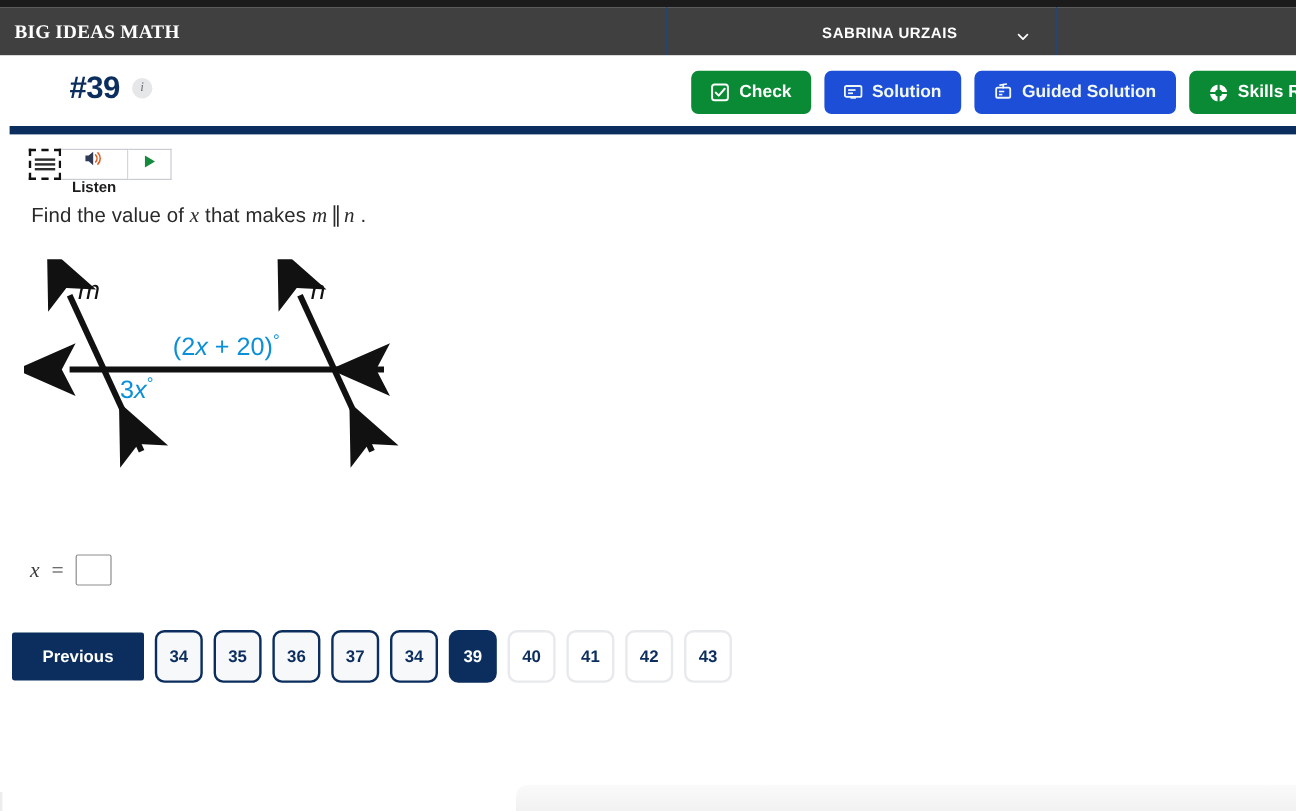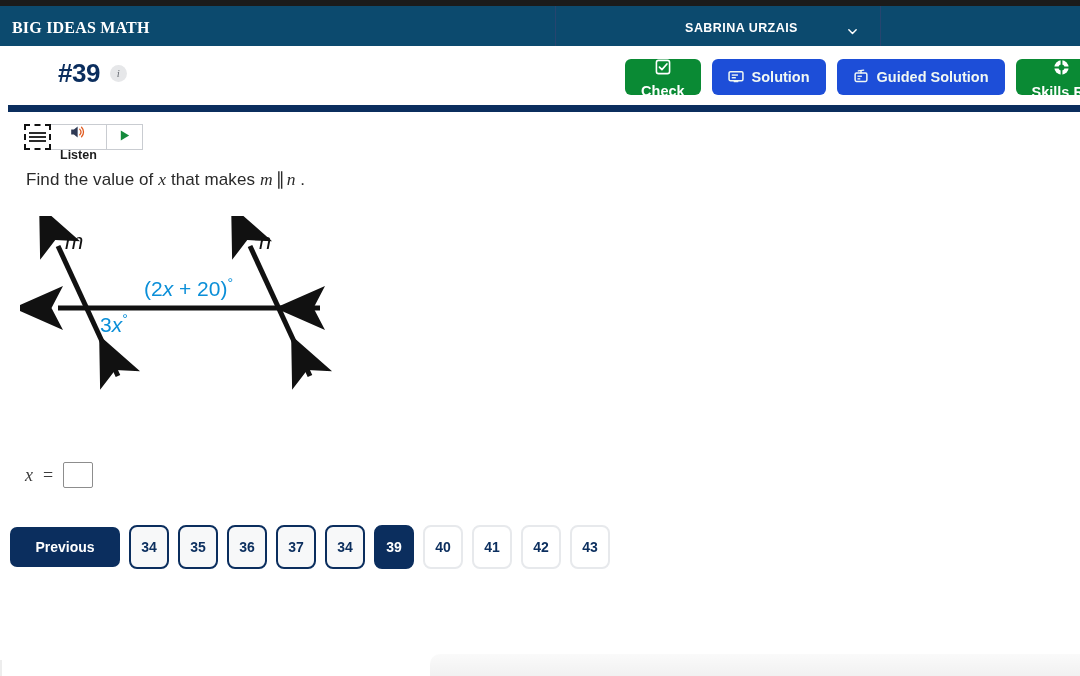--- a/index.html
+++ b/index.html
@@ -28,21 +28,21 @@
     left: 0; top: 0;
     width: 1080px; height: 6px;
     background: #1b1b1b;
   }
 
   
   .header {
     position: absolute;
     left: 0; top: 6px;
     width: 1080px; height: 44px;
-    background: #0c4a6e;
+    background: #404040;
     display: flex;
     align-items: stretch;
   }
   .header-logo-cell {
     width: 556px;
     display: flex;
     align-items: center;
     padding-left: 12px;
     box-sizing: border-box;
     border-right: 1px solid #27456f;
@@ -138,21 +138,20 @@
     font-weight: 700;
     border: none;
     cursor: pointer;
     white-space: nowrap;
     box-sizing: border-box;
     font-family: "Liberation Sans", sans-serif;
   }
   .abtn.solid {
     background: #0a8a34;
     color: #ffffff;
-    flex-direction: column;
   }
   .abtn.muted {
     background: #1d4ed8;
     color: #f1f8f3;
     cursor: default;
   }
   .abtn svg { flex: none; display: block; }
 
   
   .navy-rule {
@@ -280,21 +279,21 @@
   .pager {
     position: absolute;
     left: 10px; top: 525px;
     display: flex;
     align-items: center;
     gap: 9px;
   }
   .pg-wide {
     height: 40px;
     min-width: 110px;
-    border-radius: 7px;
+    border-radius: 2px;
     background: #0b2e5e;
     color: #ffffff;
     font-size: 14px;
     font-weight: 700;
     display: flex;
     align-items: center;
     justify-content: center;
     border: none;
     cursor: pointer;
     padding: 0 18px;

